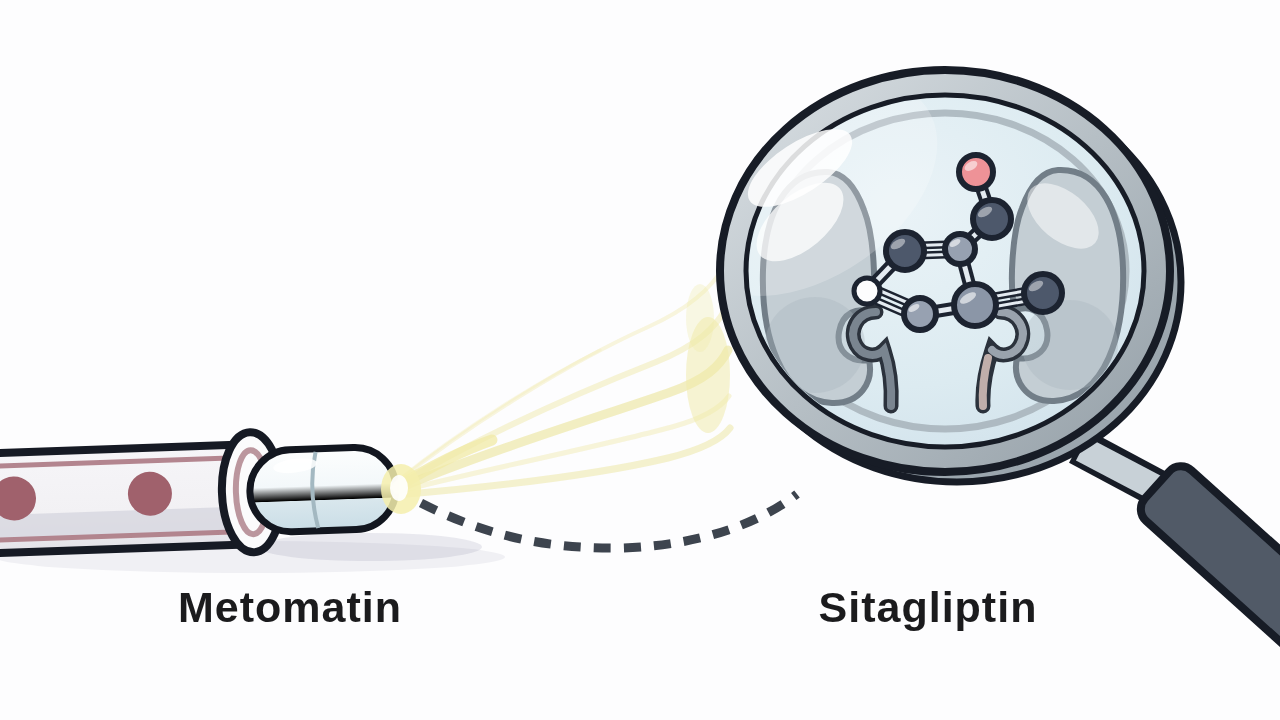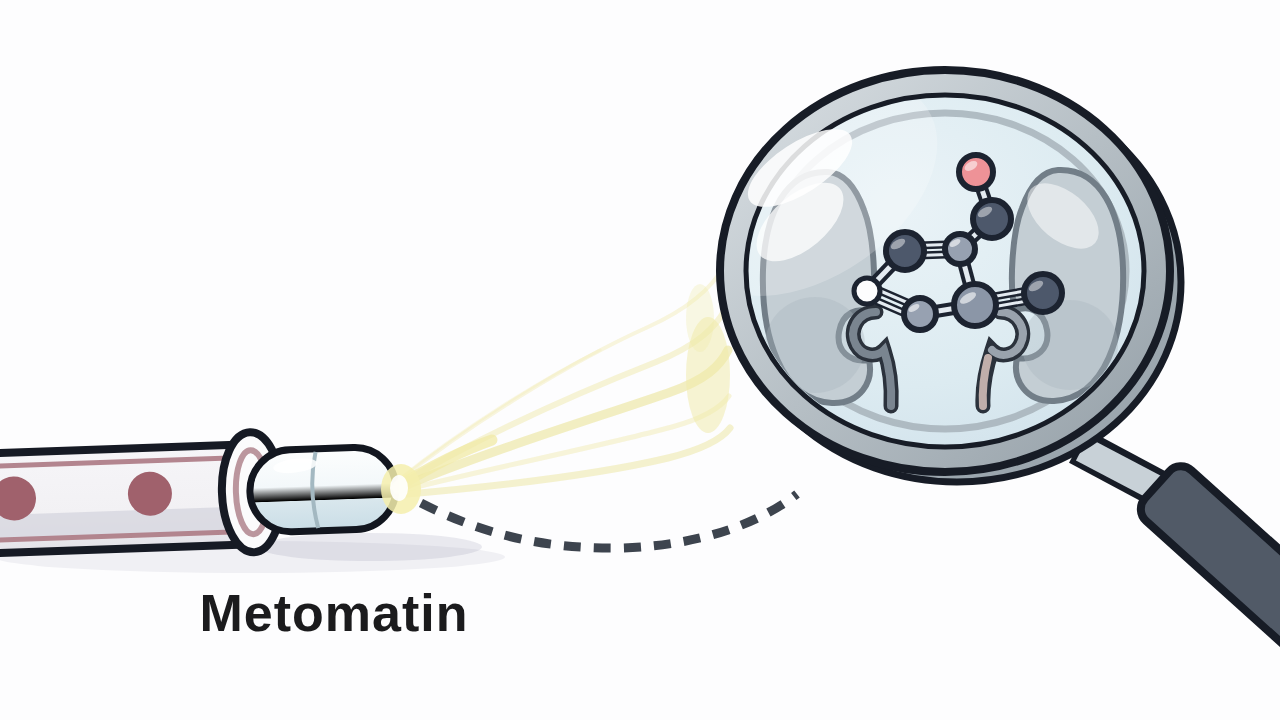--- a/index.html
+++ b/index.html
@@ -1,20 +1,20 @@
 <!DOCTYPE html>
 <html><head>
 <meta charset="utf-8">
 <style>
   html,body{margin:0;padding:0;background:#fdfdfe;}
   .stage{position:relative;width:1280px;height:720px;overflow:hidden;background:#fdfdfe;
          font-family:"Liberation Sans", sans-serif;}
   .stage svg{position:absolute;left:0;top:0;}
   .drug-label{position:absolute;transform:translateX(-50%);font-weight:bold;
-              font-size:52px;letter-spacing:1px;color:#1b1b1d;white-space:nowrap;margin-left:44px;}
+              font-size:43px;letter-spacing:1px;color:#1b1b1d;white-space:nowrap;}
   #label-left{left:290px;top:583px;}
   #label-right{left:928px;top:583px;}
 </style>
 </head>
 <body>
 
 <div class="stage">
 <svg width="1280" height="720" viewBox="0 0 1280 720">
   <defs>
     <linearGradient id="capGrad" x1="0" y1="0" x2="0" y2="1">
@@ -174,13 +174,14 @@
 
   <ellipse cx="800" cy="168" rx="60" ry="25" fill="#ffffff" opacity="0.85" transform="rotate(-33 800 168)"></ellipse>
 
   <g>
     <ellipse cx="708" cy="375" rx="22" ry="58" fill="#f0eaa6" opacity="0.5"></ellipse>
     <ellipse cx="700" cy="318" rx="14" ry="34" fill="#f0eaa6" opacity="0.3"></ellipse>
   </g>
 </svg>
 
 <div class="drug-label" id="label-left">Metomatin</div>
+<div class="drug-label" id="label-right">Sitagliptin</div>
 </div>
 
 </body></html>

